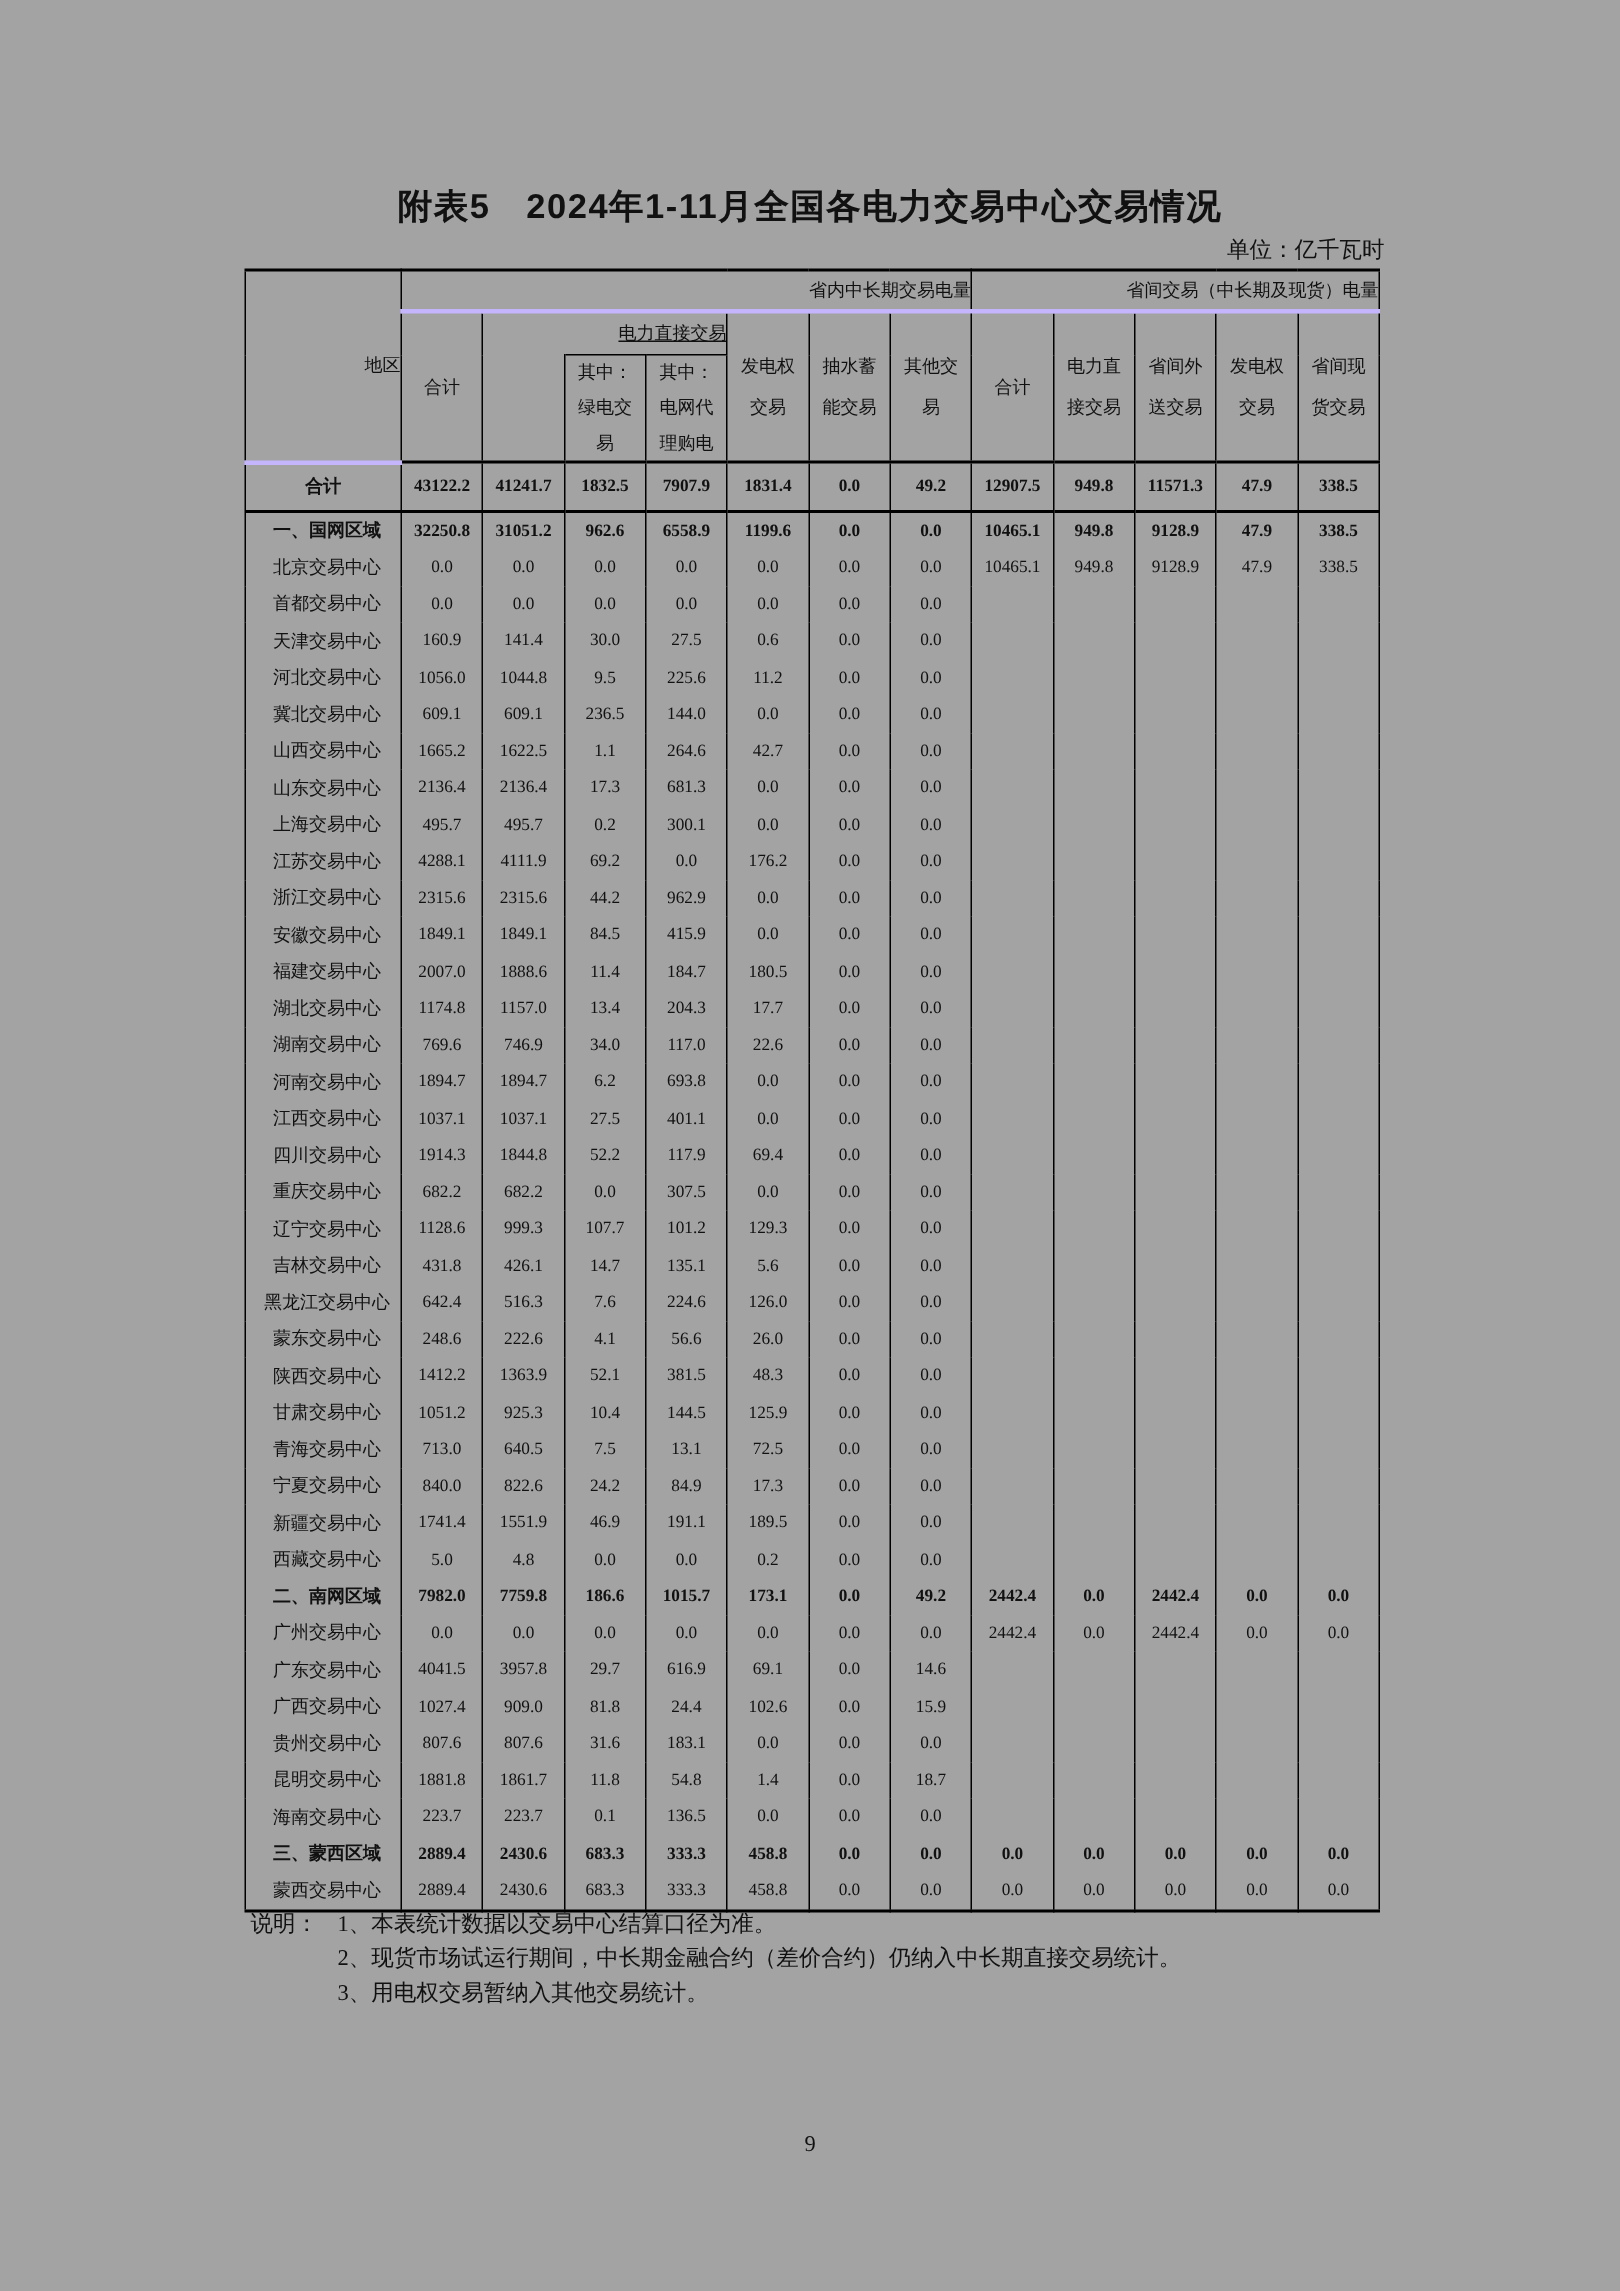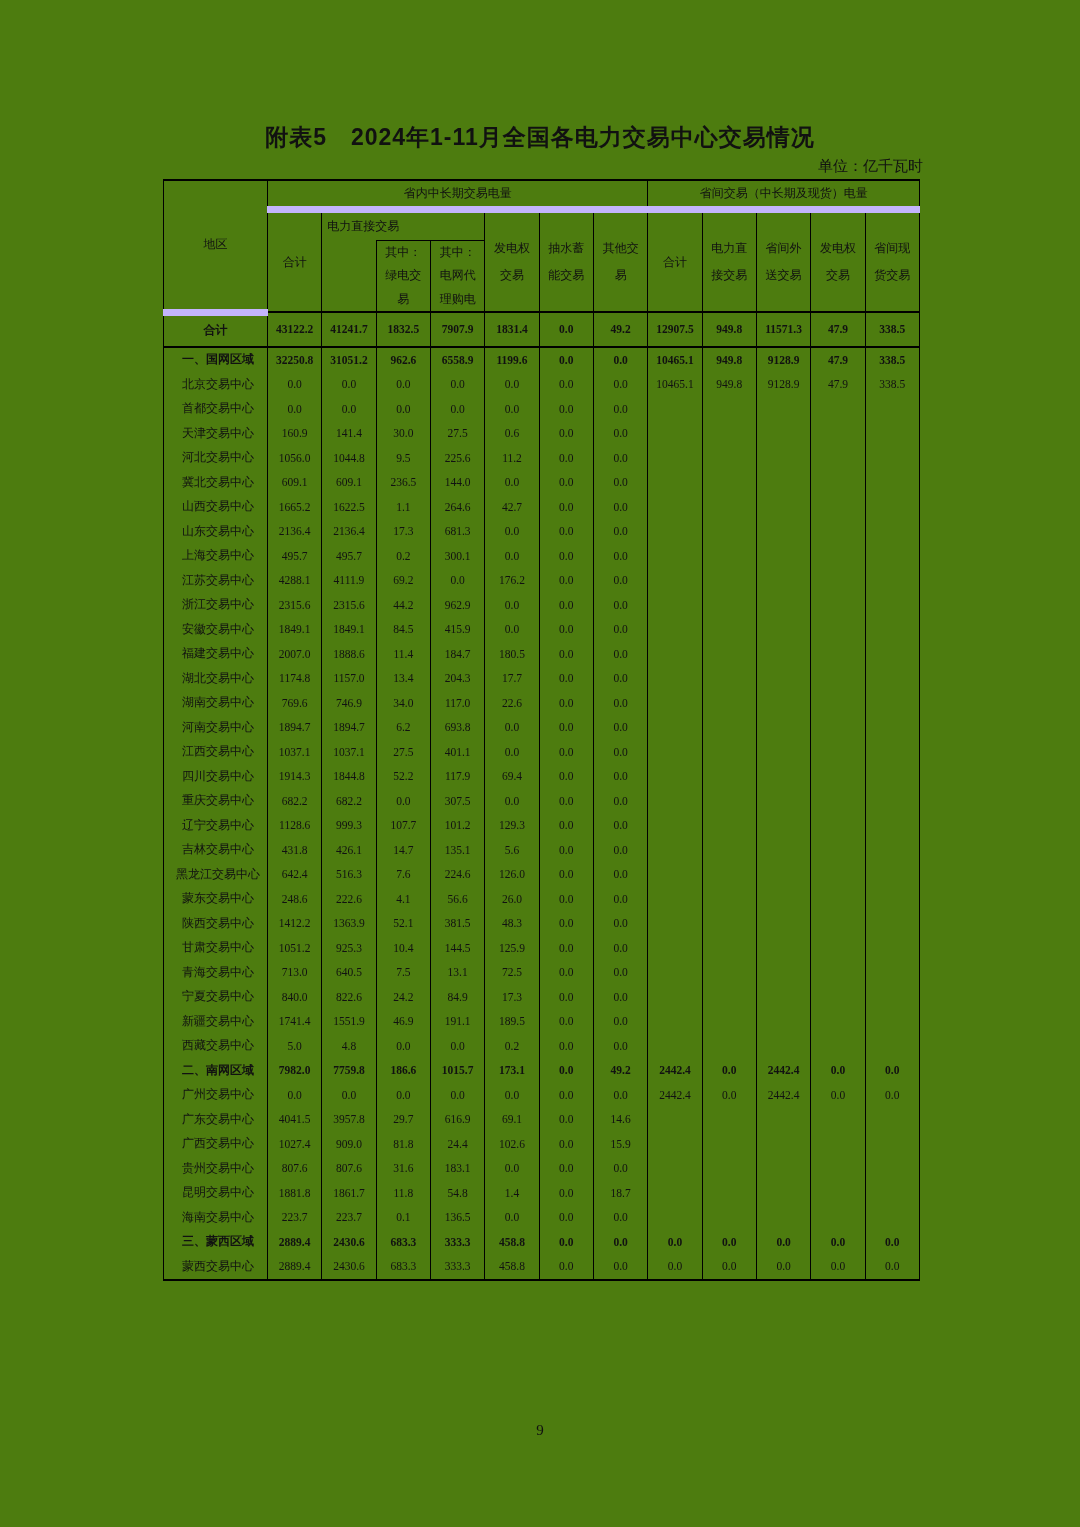--- a/index.html
+++ b/index.html
@@ -1,20 +1,20 @@
 <!DOCTYPE html>
 <html><head>
 <meta charset="utf-8">
 <style>
   html, body { margin: 0; padding: 0; background: #ffffff; }
   .page {
     position: relative;
     width: 1080px;
     height: 1527px;
-    background: #4d7c0f;
+    background: #a3a3a3;
     font-family: "Liberation Serif", "DejaVu Serif", serif;
     color: #1a1a1a;
     overflow: hidden;
   }
   .doc-title {
     position: absolute;
     top: 122px;
     left: 0;
     width: 1080px;
     text-align: center;
@@ -57,27 +57,28 @@
     vertical-align: middle;
     overflow: hidden;
     color: #111;
   }
   thead th {
     font-weight: normal;
     font-size: 12px;
     white-space: pre-line;
     line-height: 2.25;
   }
-  tr.hrow1 th { height: 25px; border-bottom: 7px solid #c4b5fd; line-height: 1.6; }
+  tr.hrow1 th { height: 25px; border-bottom: 3px solid #c4b5fd; line-height: 1.6; text-align: right; }
   tr.hrow2 th.direct-label {
     height: 27px;
-    text-align: left;
+    text-align: right;
     padding-left: 5px;
     border-bottom: none;
     line-height: 1.6;
+    text-decoration: underline;
   }
   tr.hrow3 th { height: 70px; margin-left: 36px; }
   th.sub-head { border-top: 1px solid #000; line-height: 1.95; }
   th.sub-empty { border-top: none; }
   tbody td { font-size: 11.5px; height: 24.5px; }
   td.cell-label {
     text-align: center;
     padding-left: 5px;
     font-size: 12px;
     white-space: nowrap;
@@ -756,16 +757,26 @@
             <td class="cell-num">0.0</td>
             <td class="cell-num">0.0</td>
             <td class="cell-num">0.0</td>
             <td class="cell-num">0.0</td>
             <td class="cell-num">0.0</td>
           </tr>
         </tbody>
     </table>
   </div>
 
+  <div class="notes">
+    <div class="notes-row">
+      <div class="notes-label">说明：</div>
+      <div class="notes-items">
+        <div>1、本表统计数据以交易中心结算口径为准。</div>
+        <div>2、现货市场试运行期间，中长期金融合约（差价合约）仍纳入中长期直接交易统计。</div>
+        <div>3、用电权交易暂纳入其他交易统计。</div>
+      </div>
+    </div>
+  </div>
 
   <div class="page-number">9</div>
 
 </div>
 
 </body></html>

